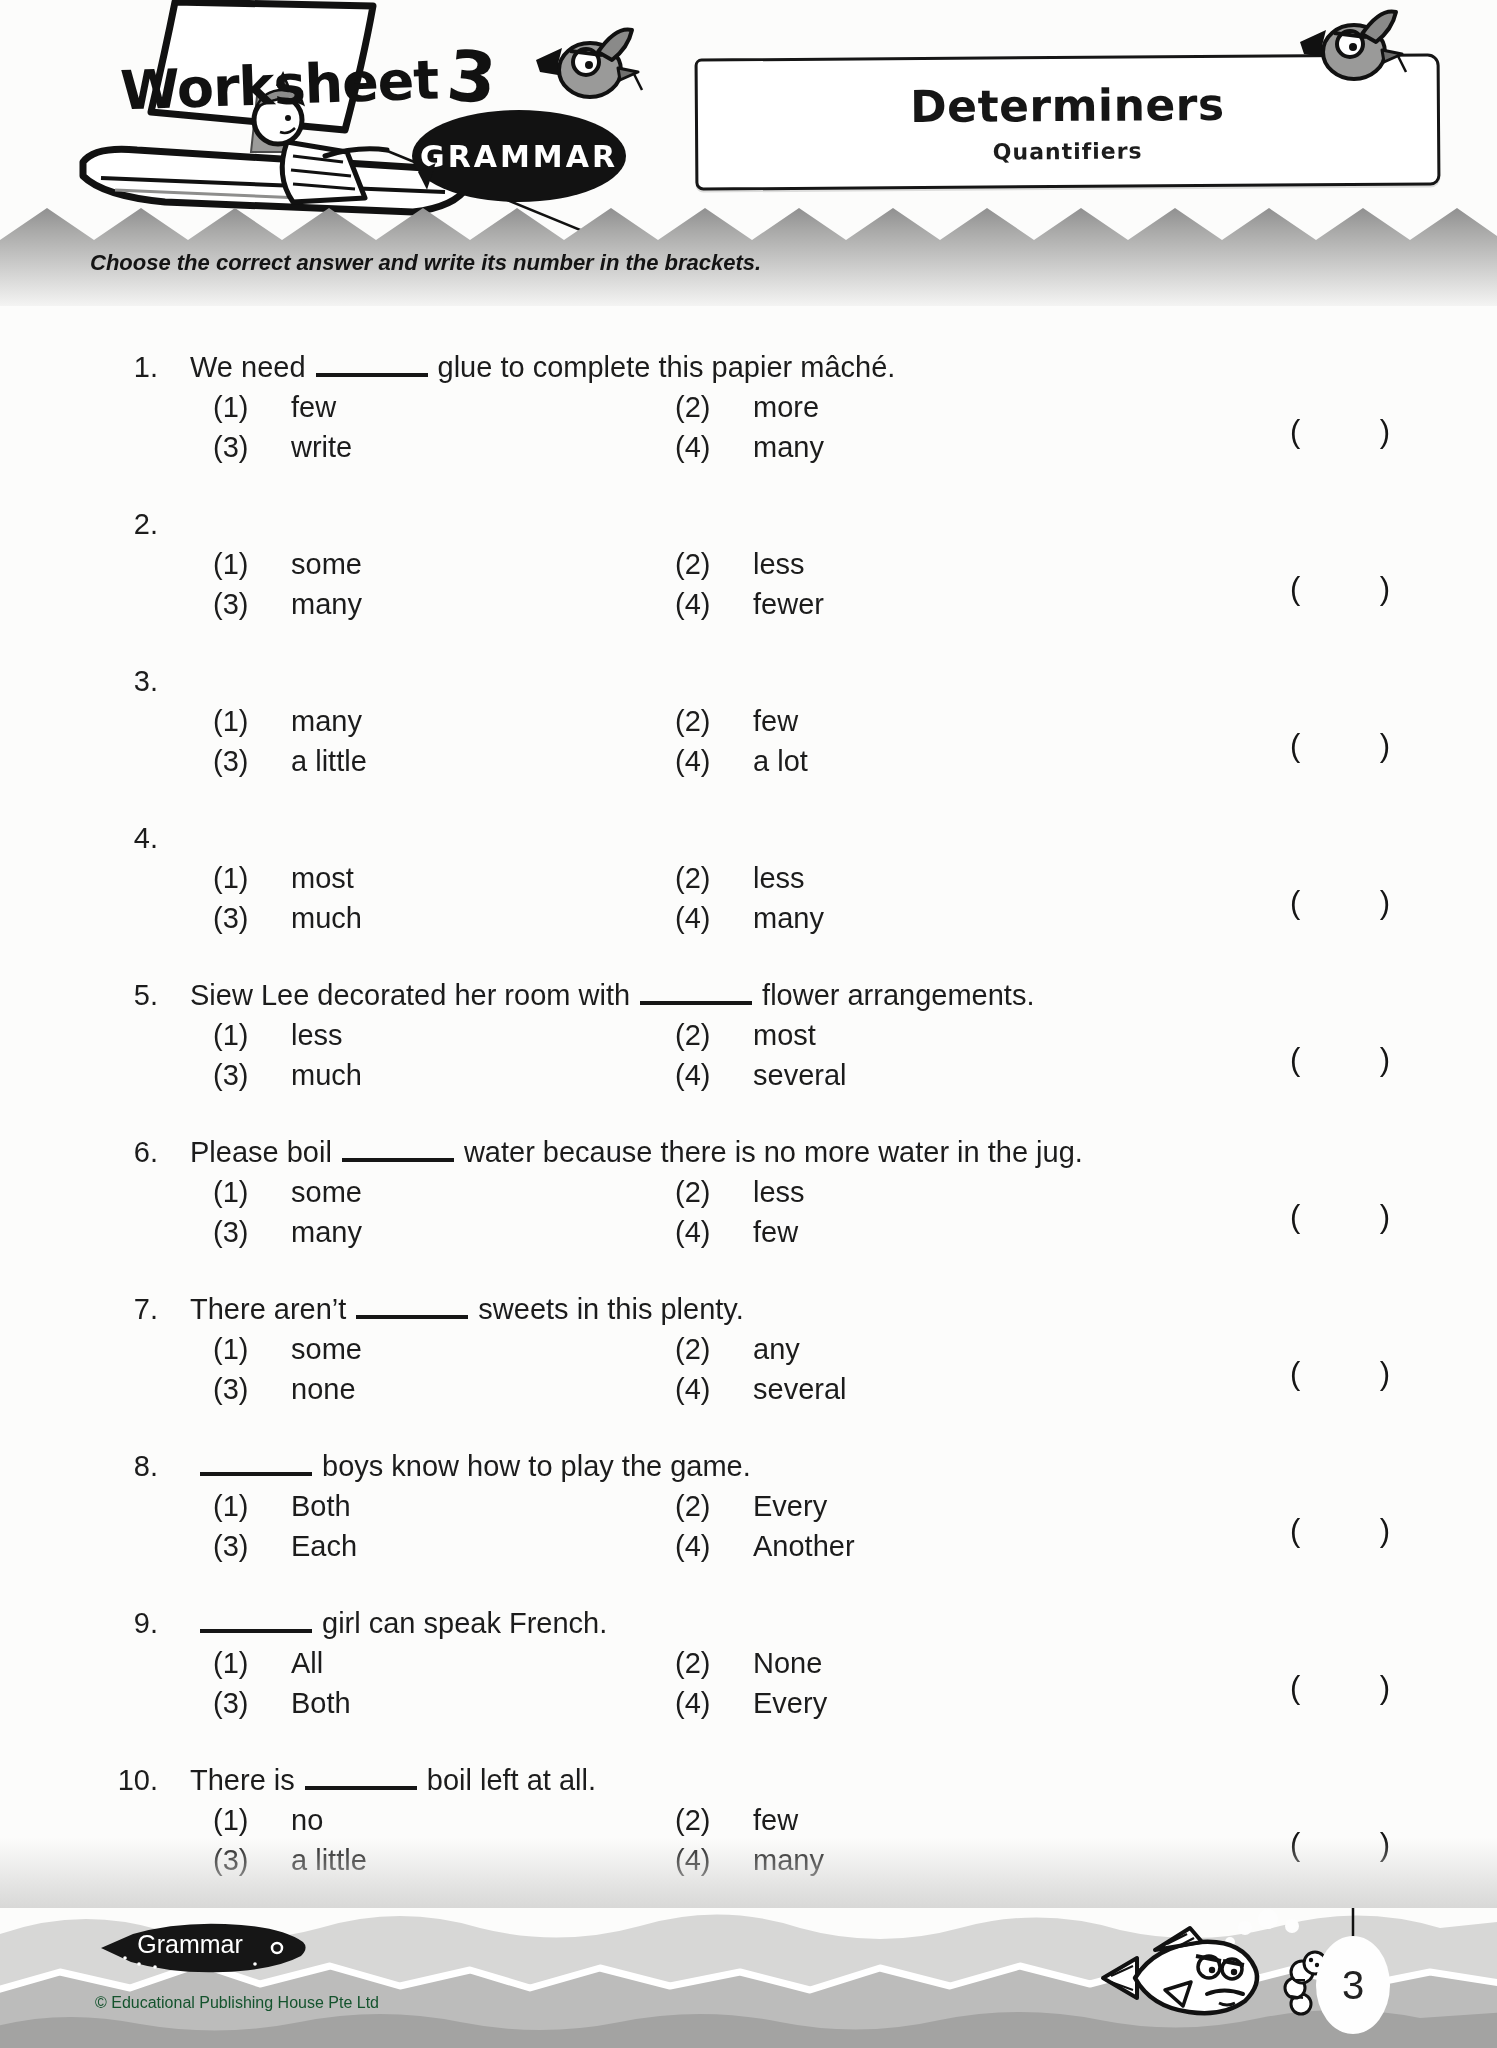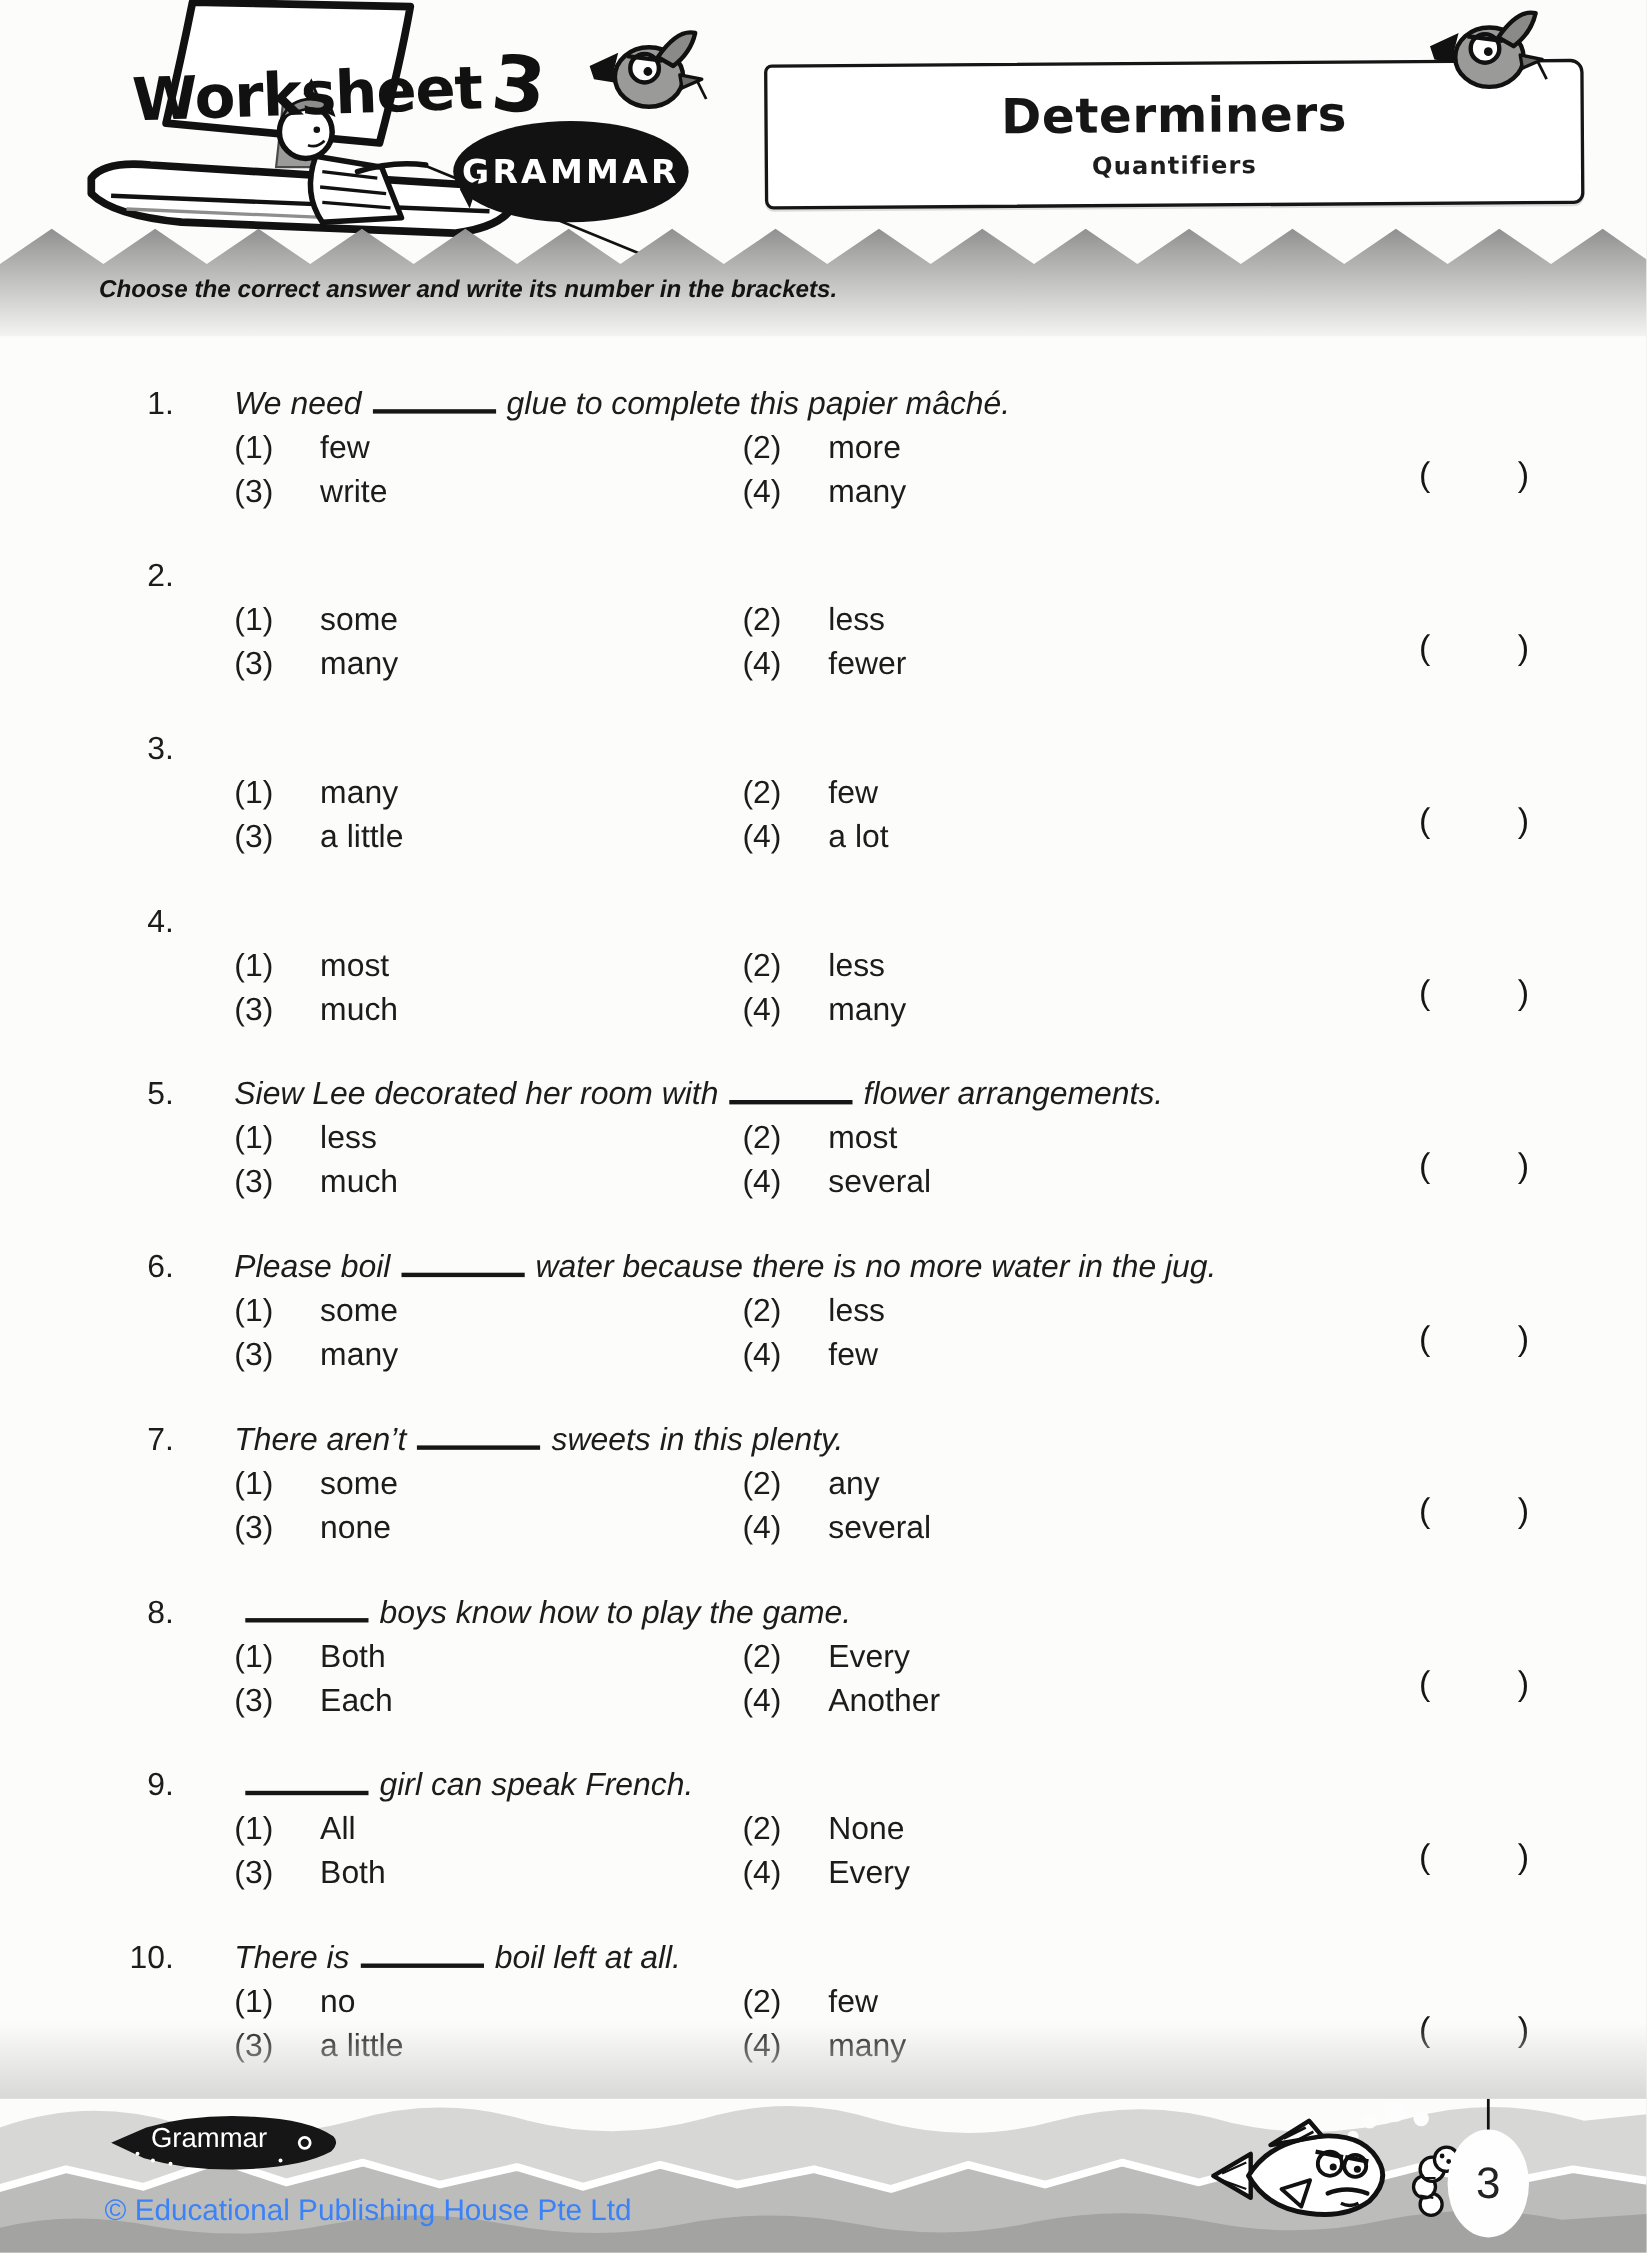--- a/index.html
+++ b/index.html
@@ -58,21 +58,21 @@
   .instruction {
     position:absolute; left:90px; top:250px; z-index:6;
     font-size:22px; font-weight:700; font-style:italic; color:#141414;
   }
 
   
   .questions { position:absolute; left:90px; top:340px; width:1307px; z-index:6; }
   .question { position:relative; height:157px; font-size:29px; }
   .q-line { display:flex; height:44px; align-items:flex-end; }
   .q-num { width:68px; text-align:right; flex:0 0 auto; }
-  .q-text { margin-left:55px; white-space:nowrap;font-style:italic; }
+  .q-text { margin-left:32px; white-space:nowrap; }
   .blank {
     display:inline-block; width:112px; height:6px;
     border-bottom:4px solid #161616; margin:0 10px;
   }
   .opt-row { display:flex; height:40px; align-items:flex-end; padding-left:123px; }
   .opt { display:flex; width:462px; flex:0 0 auto; }
   .opt:last-child { width:auto; }
   .opt-num { width:78px; flex:0 0 auto; }
   .answer {
     position:absolute; left:1200px; top:74px; width:100px;
@@ -85,21 +85,21 @@
     background:linear-gradient(to bottom, rgba(216,216,215,0), #d8d8d7);
   }
   .bottom-wave { position:absolute; left:0; bottom:0; z-index:8; }
   .grammar-tab { position:absolute; left:95px; top:1920px; z-index:9; width:218px; height:56px; }
   .grammar-tab .tab-label {
     position:absolute; left:0; top:10px; width:190px; text-align:center;
     color:#ffffff; font-size:25px; font-weight:400;
   }
   .copyright {
     position:absolute; left:95px; top:1994px; z-index:9;
-    font-size:27px; color:#3b82f6;
+    font-size:16px; color:#14532d;
   }
   .fish-worm { position:absolute; left:1095px; top:1908px; z-index:9; }
   .page-badge {
     position:absolute; left:1316px; top:1936px; z-index:10;
     width:74px; height:98px; background:#fefefe; border-radius:50%;
     display:flex; align-items:center; justify-content:center;
   }
   .page-badge span { font-size:40px; color:#222; }
 </style>
 </head>

